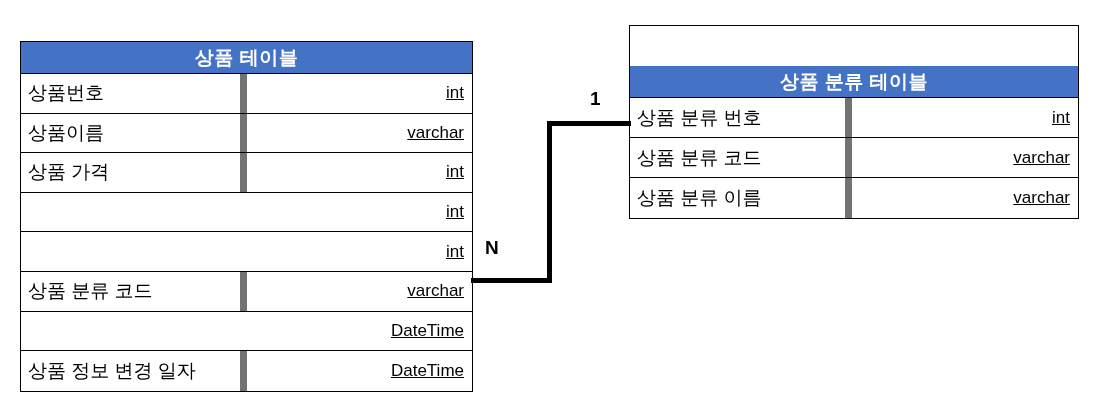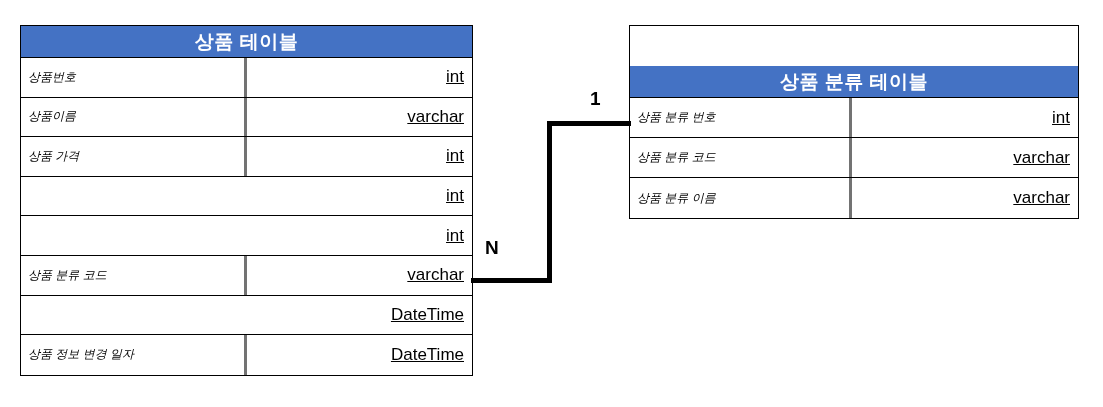--- a/index.html
+++ b/index.html
@@ -49,48 +49,47 @@
     display: flex;
     flex-direction: row;
     border-bottom: 1px solid #000000;
   }
   .entity-row:last-child {
     border-bottom: none;
     gap: 40px;
   }
   .cell-name {
     box-sizing: border-box;
-    border-right: 3px solid #737373;
+    border-right: 7px solid #737373;
     display: flex;
     align-items: center;
     padding-left: 7px;
-    font-size: 12px;
+    font-size: 19px;
     color: #000000;
     white-space: nowrap;
     overflow: hidden;
-    font-style: italic;
   }
   .cell-type {
     box-sizing: border-box;
     flex: 1 1 auto;
     display: flex;
     align-items: center;
     justify-content: flex-end;
     padding-right: 8px;
     font-size: 17px;
     color: #000000;
     white-space: nowrap;
     overflow: hidden;
     text-decoration: underline;
   }
 
   
   #entity-product {
     left: 20px;
-    top: 25px;
+    top: 41px;
     width: 453px;
   }
   #entity-product .entity-header { height: 32px; }
   #entity-product .entity-row { height: 39.6px; }
   #entity-product .cell-name { width: 226px; }
 
   #entity-category {
     left: 629px;
     top: 25px;
     width: 450px;

